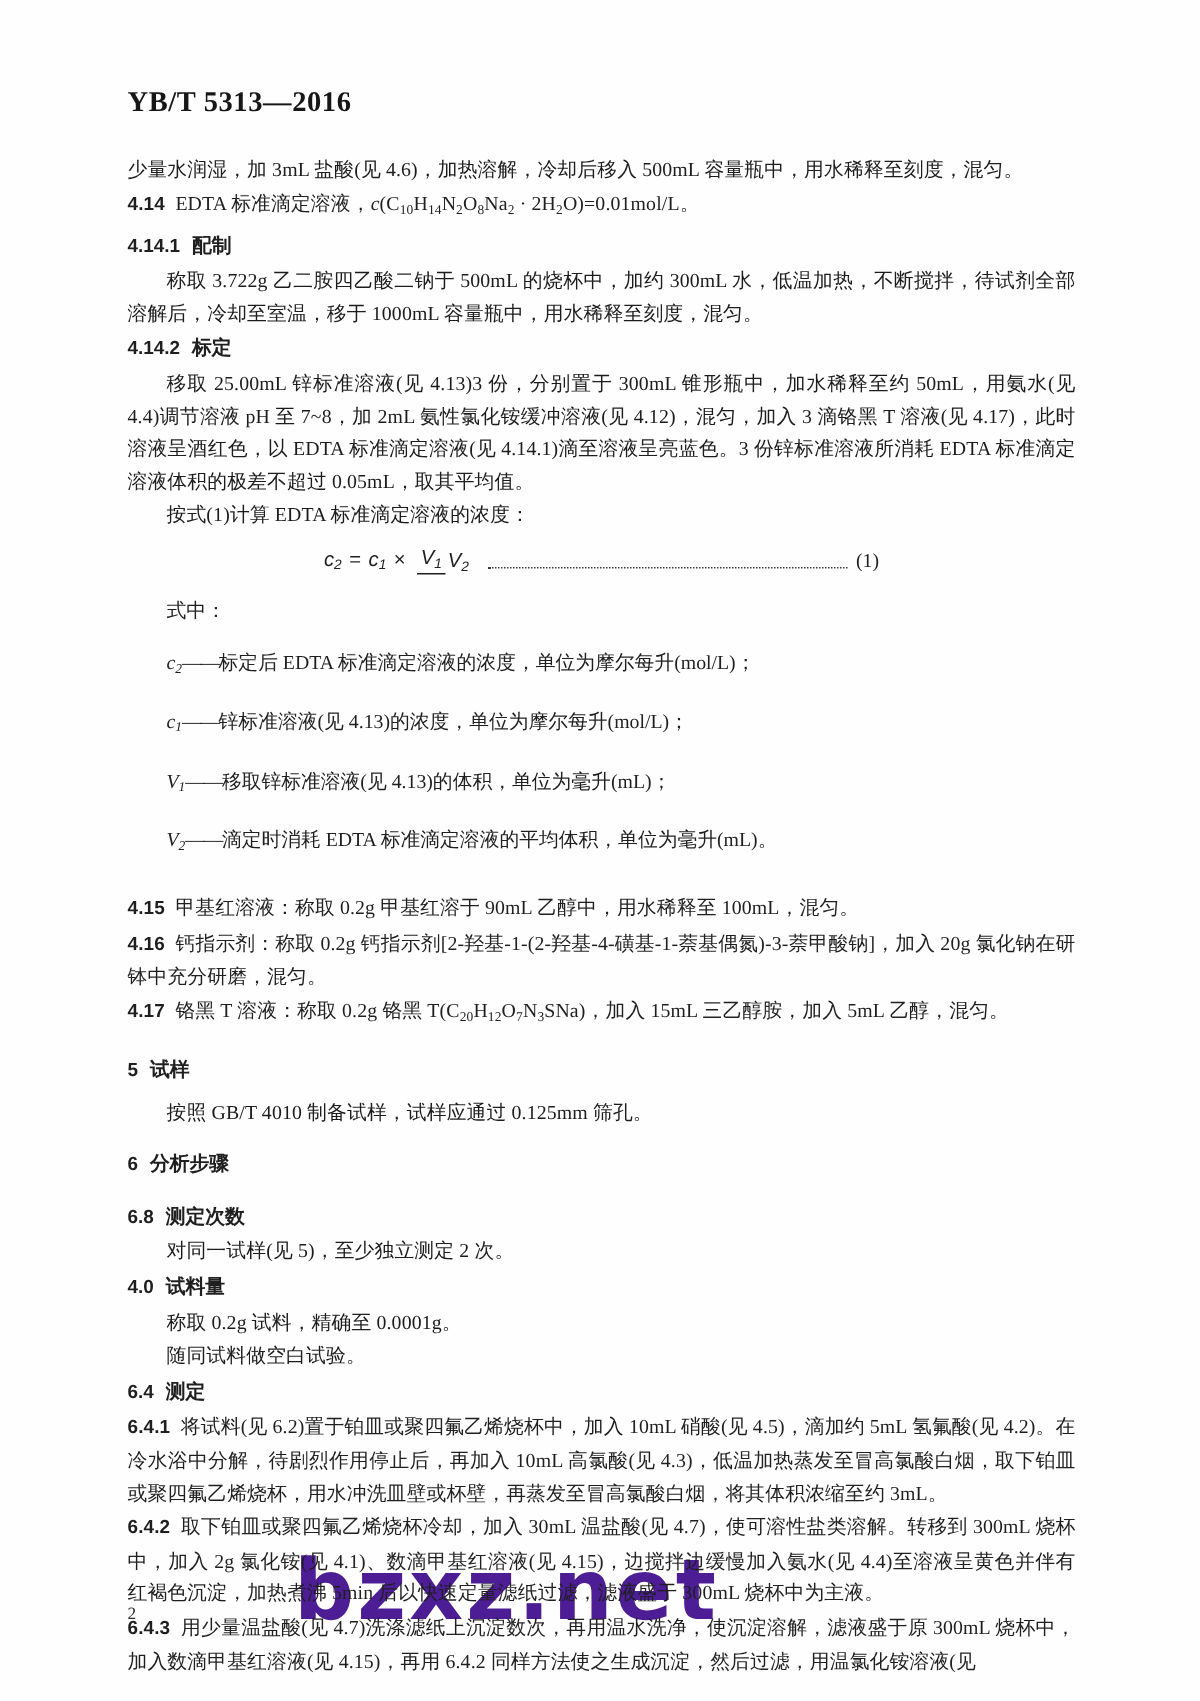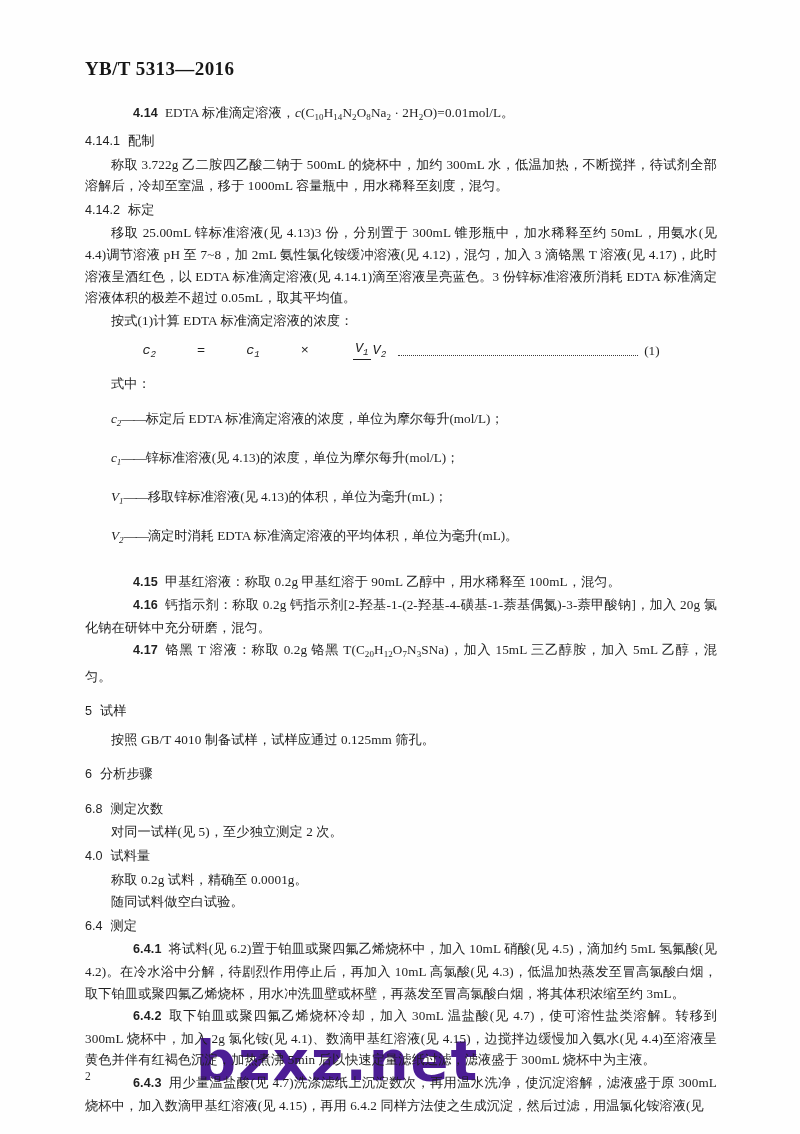--- a/index.html
+++ b/index.html
@@ -50,27 +50,26 @@
     margin: 0 0 1px 0;
     text-align: justify;
     text-justify: inter-ideograph;
     letter-spacing: 0.1px;
   }
   .clause .num {
     font-weight: bold;
     font-family: "Liberation Sans", sans-serif;
     font-size: 12.6px;
     margin-right: 7px;
-    margin-left: 48px;
   }
   
   .heading {
     font-size: 13.2px;
     line-height: 21.6px;
-    font-weight: normal;
+    font-weight: bold;
     margin: 2px 0 1px 0;
   }
   .heading .num {
     font-family: "Liberation Sans", sans-serif;
     font-size: 12.6px;
     margin-right: 8px;
   }
   .heading.major {
     margin-top: 13px;
     margin-bottom: 4px;
@@ -82,26 +81,24 @@
   
   .formula-row {
     display: flex;
     align-items: center;
     justify-content: center;
     margin: 11px 0 10px 0;
     font-size: 13.2px;
   }
   .formula-body {
     display: flex;
-    align-items: center;
-    font-family: Liberation Mono, monospace;
+    font-family: Liberation Sans, sans-serif;
     font-style: italic;
     font-size: 13.5px;
     white-space: nowrap;
-    gap: 36px;
   }
   .formula-body .op {
     font-style: normal;
     margin: 0 5px;
   }
   .frac {
     display: inline-flex;
     flex-direction: row;
     align-items: center;
     vertical-align: middle;
@@ -184,20 +181,21 @@
 <body>
 
 <div class="page">
 
   <div class="watermark">bzxz.net</div>
 
   <div class="content">
 
     <div class="doc-header">YB/T 5313—2016</div>
 
+    <p class="para">少量水润湿，加 3mL 盐酸(见 4.6)，加热溶解，冷却后移入 500mL 容量瓶中，用水稀释至刻度，混匀。</p>
 
     <p class="clause"><span class="num">4.14</span><span class="latin">EDTA 标准滴定溶液，<i>c</i>(C<sub>10</sub>H<sub>14</sub>N<sub>2</sub>O<sub>8</sub>Na<sub>2</sub> · 2H<sub>2</sub>O)=0.01mol/L。</span></p>
 
     <p class="heading"><span class="num">4.14.1</span><span class="ttl">配制</span></p>
 
     <p class="para indent">称取 3.722g 乙二胺四乙酸二钠于 500mL 的烧杯中，加约 300mL 水，低温加热，不断搅拌，待试剂全部溶解后，冷却至室温，移于 1000mL 容量瓶中，用水稀释至刻度，混匀。</p>
 
     <p class="heading"><span class="num">4.14.2</span><span class="ttl">标定</span></p>
 
     <p class="para indent">移取 25.00mL 锌标准溶液(见 4.13)3 份，分别置于 300mL 锥形瓶中，加水稀释至约 50mL，用氨水(见 4.4)调节溶液 pH 至 7~8，加 2mL 氨性氯化铵缓冲溶液(见 4.12)，混匀，加入 3 滴铬黑 T 溶液(见 4.17)，此时溶液呈酒红色，以 EDTA 标准滴定溶液(见 4.14.1)滴至溶液呈亮蓝色。3 份锌标准溶液所消耗 EDTA 标准滴定溶液体积的极差不超过 0.05mL，取其平均值。</p>

